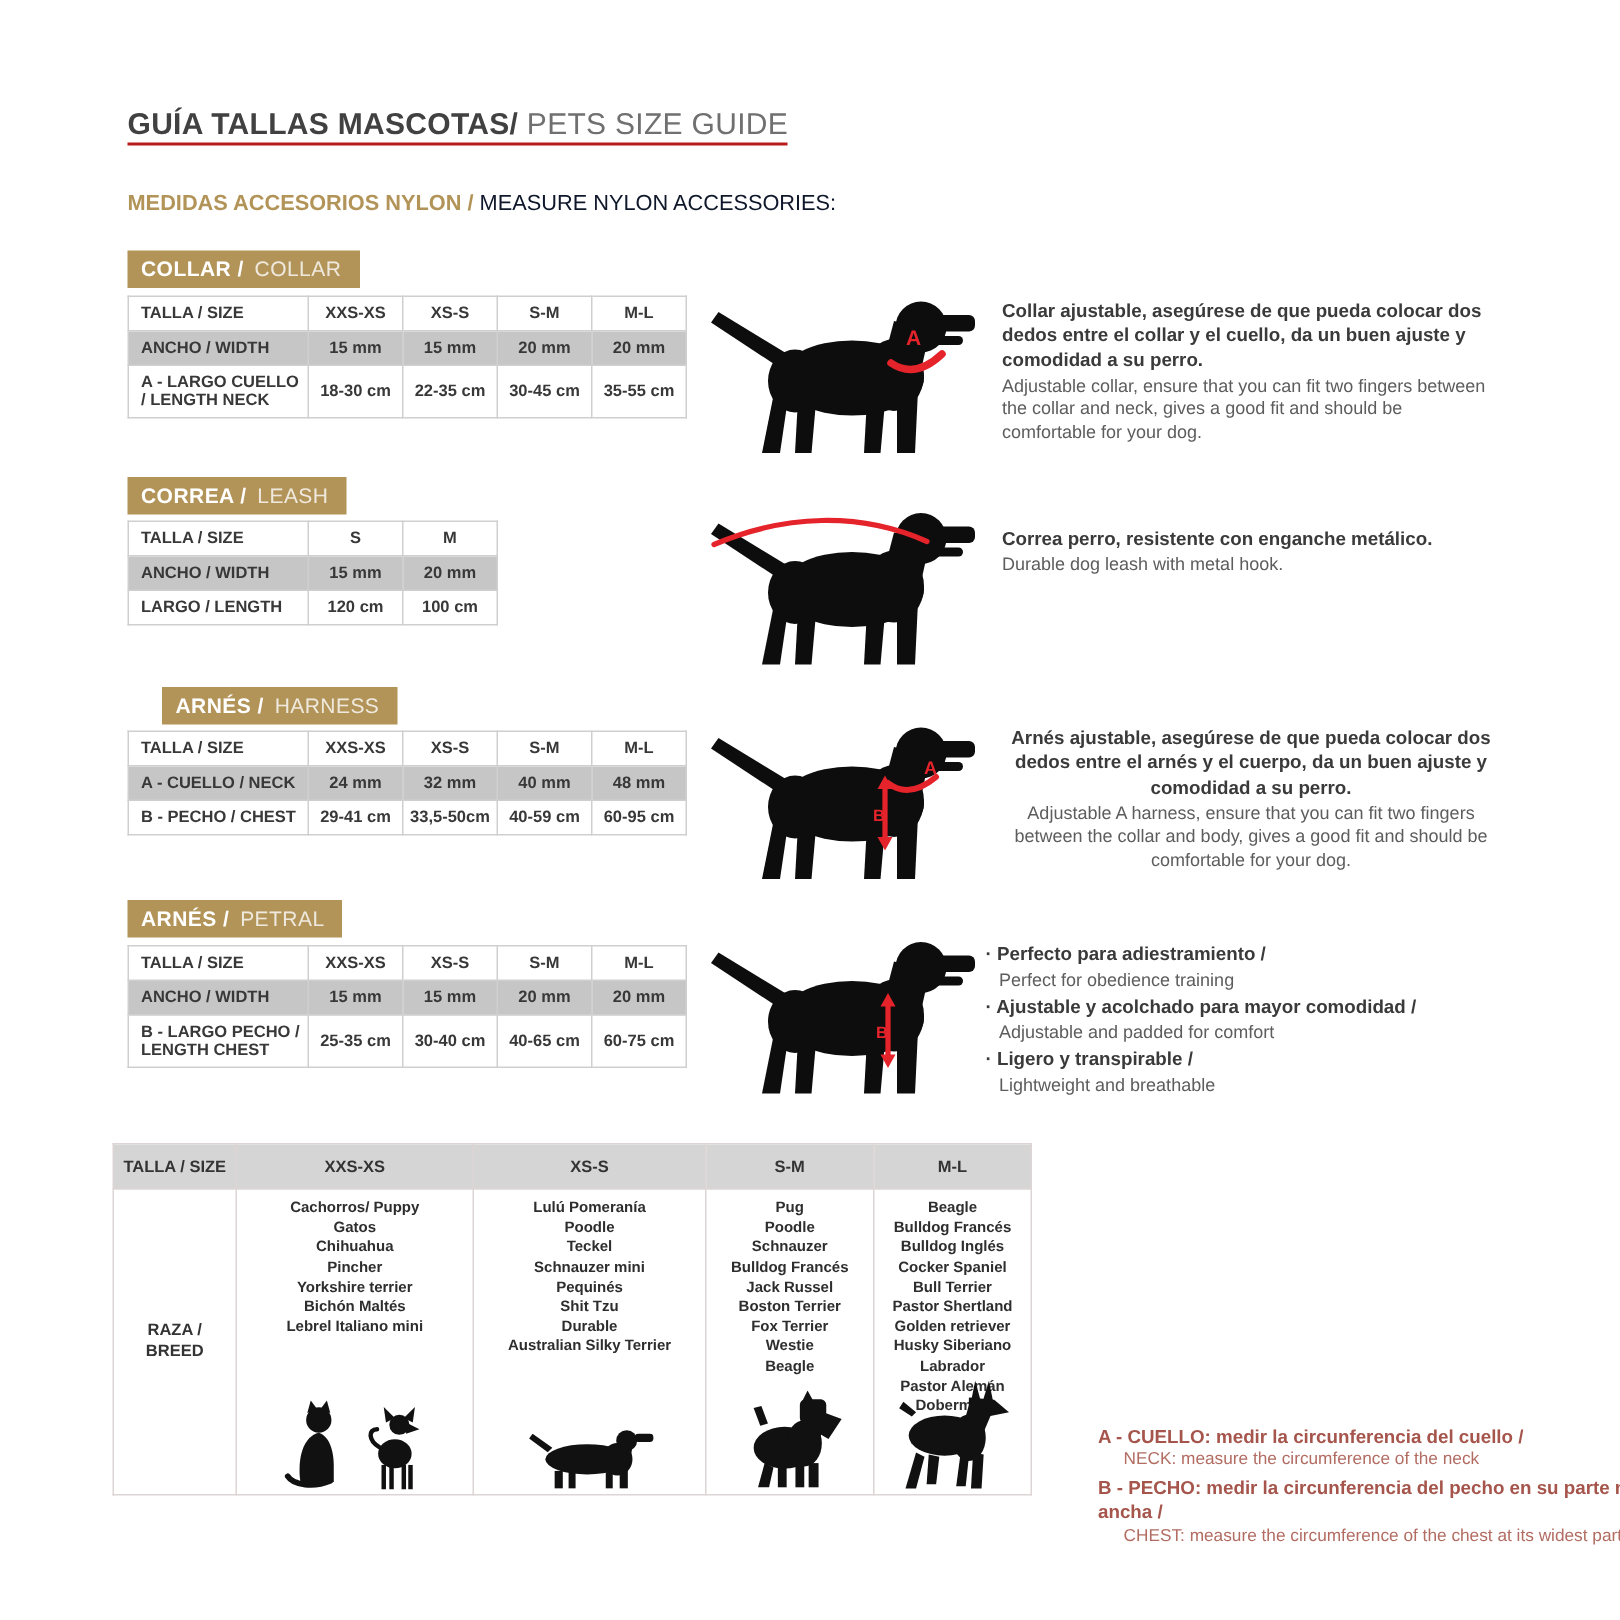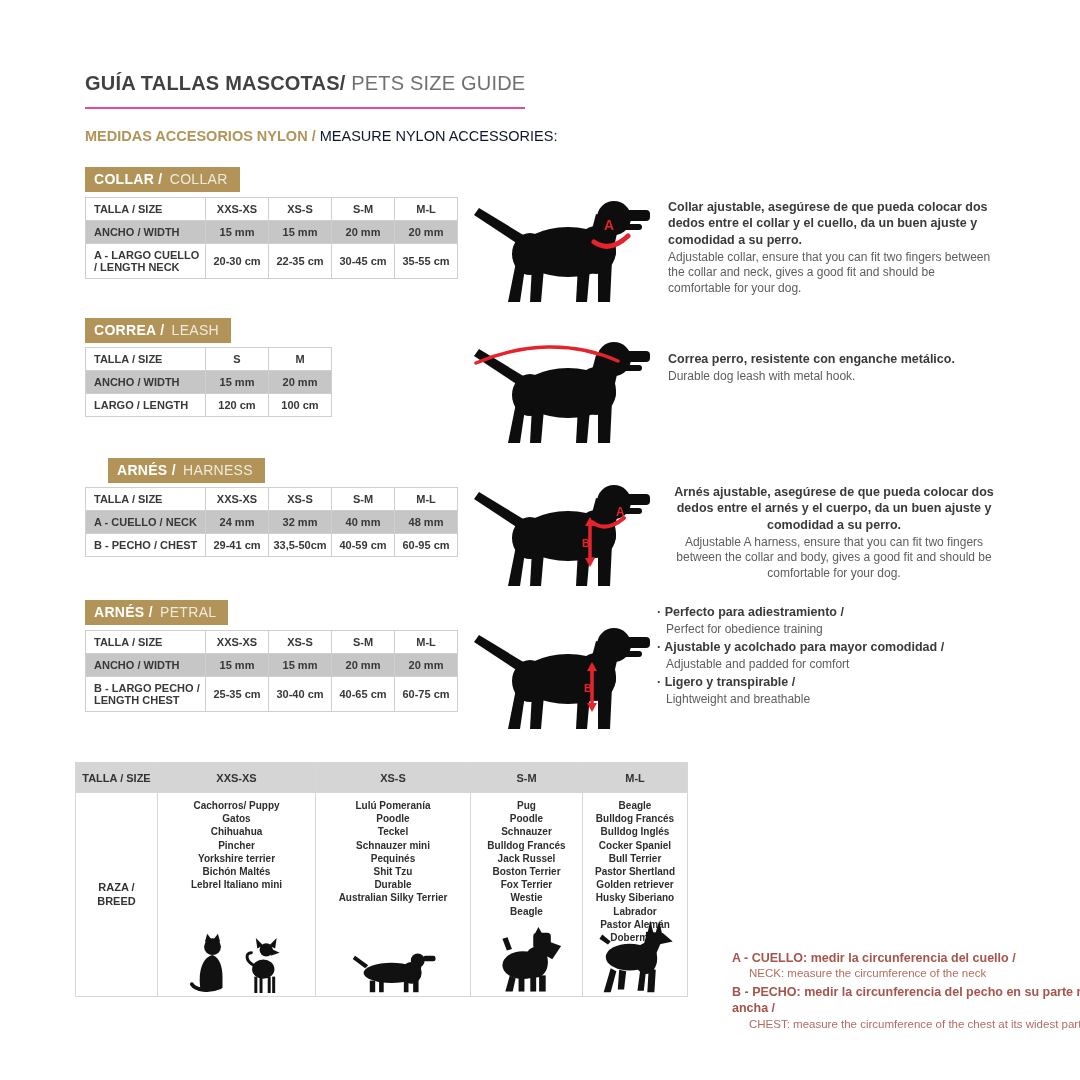--- a/index.html
+++ b/index.html
@@ -2,21 +2,21 @@
 <html><head>
 <meta charset="utf-8">
 <style>
   * { margin:0; padding:0; box-sizing:border-box; }
   body { background:#ffffff; }
   .page {
     position:relative; width:1080px; height:1080px; background:#ffffff;
     font-family:"Liberation Sans", sans-serif; overflow:hidden;
   }
   
-  .title { position:absolute; left:85px; top:72px; border-bottom:2px solid #ec4899; padding-bottom:12px; white-space:nowrap; }
+  .title { position:absolute; left:85px; top:72px; border-bottom:2px solid #b91c1c; padding-bottom:0; white-space:nowrap; }
   .title-es { font-size:20px; font-weight:700; color:#414141; letter-spacing:.2px; }
   .title-en { font-size:20px; font-weight:400; color:#707070; letter-spacing:.2px; }
   .subtitle { position:absolute; left:85px; top:127px; white-space:nowrap; }
   .sub-es { font-size:14.5px; font-weight:700; color:#b29459; }
   .sub-en { font-size:14.5px; font-weight:400; color:#0f172a; }
 
   
   .badge { position:absolute; left:85px; background:#b29459; color:#fff; padding:4px 12px 5px 9px; font-size:14px; letter-spacing:.3px; }
   .badge-es { font-weight:700; }
   .badge-en { font-weight:400; opacity:.8; margin-left:3px; }
@@ -36,21 +36,21 @@
   .dog { position:absolute; left:468px; width:186px; height:118px; }
   .g0{top:190px;} .g1{top:331px;} .g2{top:474px;} .g3{top:617px;}
   svg text { font-family:"Liberation Sans", sans-serif; font-weight:bold; fill:#e5232b; }
 
   
   .desc { position:absolute; left:668px; width:332px; }
   .d0{top:199px;} .d1{top:351px;} .d2{top:484px;text-align:center;}
   .desc-es { font-weight:700; color:#3a3a3a; font-size:12.5px; line-height:1.3; }
   .desc-en { font-weight:400; color:#5d5d5d; font-size:12px; line-height:1.3; margin-top:2px; }
 
-  .bullets { position:absolute; left:657px; top:604px; width:345px; }
+  .bullets { position:absolute; left:657px; top:628px; width:345px; }
   .bullet { margin-bottom:2px; }
   .bullet-es { font-weight:700; font-size:12.5px; color:#3a3a3a; line-height:1.35; }
   .bullet-es::before { content:"· "; }
   .bullet-en { font-weight:400; font-size:12px; color:#5d5d5d; line-height:1.35; margin-left:9px; }
 
   
   .breed-table { position:absolute; left:75px; top:762px; width:612px; border-collapse:collapse; table-layout:fixed; background:#fff; }
   .breed-table th, .breed-table td { border:1px solid #ddd5d5; }
   .breed-table th { background:#d5d5d5; height:30px; font-size:11px; font-weight:700; color:#333; text-align:center; }
   .breed-table td { vertical-align:top; padding:0; }
@@ -111,21 +111,21 @@
     </tr>
     <tr class="gray">
       <td class="lbl">ANCHO / WIDTH</td>
       <td>15 mm</td>
       <td>15 mm</td>
       <td>20 mm</td>
       <td>20 mm</td>
     </tr>
     <tr>
       <td class="lbl">A - LARGO CUELLO / LENGTH NECK</td>
-      <td>20-30 cm</td>
+      <td>18-30 cm</td>
       <td>22-35 cm</td>
       <td>30-45 cm</td>
       <td>35-55 cm</td>
     </tr>
   </tbody>
     </table>
   <svg class="dog g0" viewBox="0 0 186 118">
     <use href="#dog-base"></use>
     <path d="M126,52 Q142,63 160,46" stroke="#e5232b" stroke-width="5" fill="none" stroke-linecap="round"></path>
     <text x="136" y="40" font-size="14">A</text>

